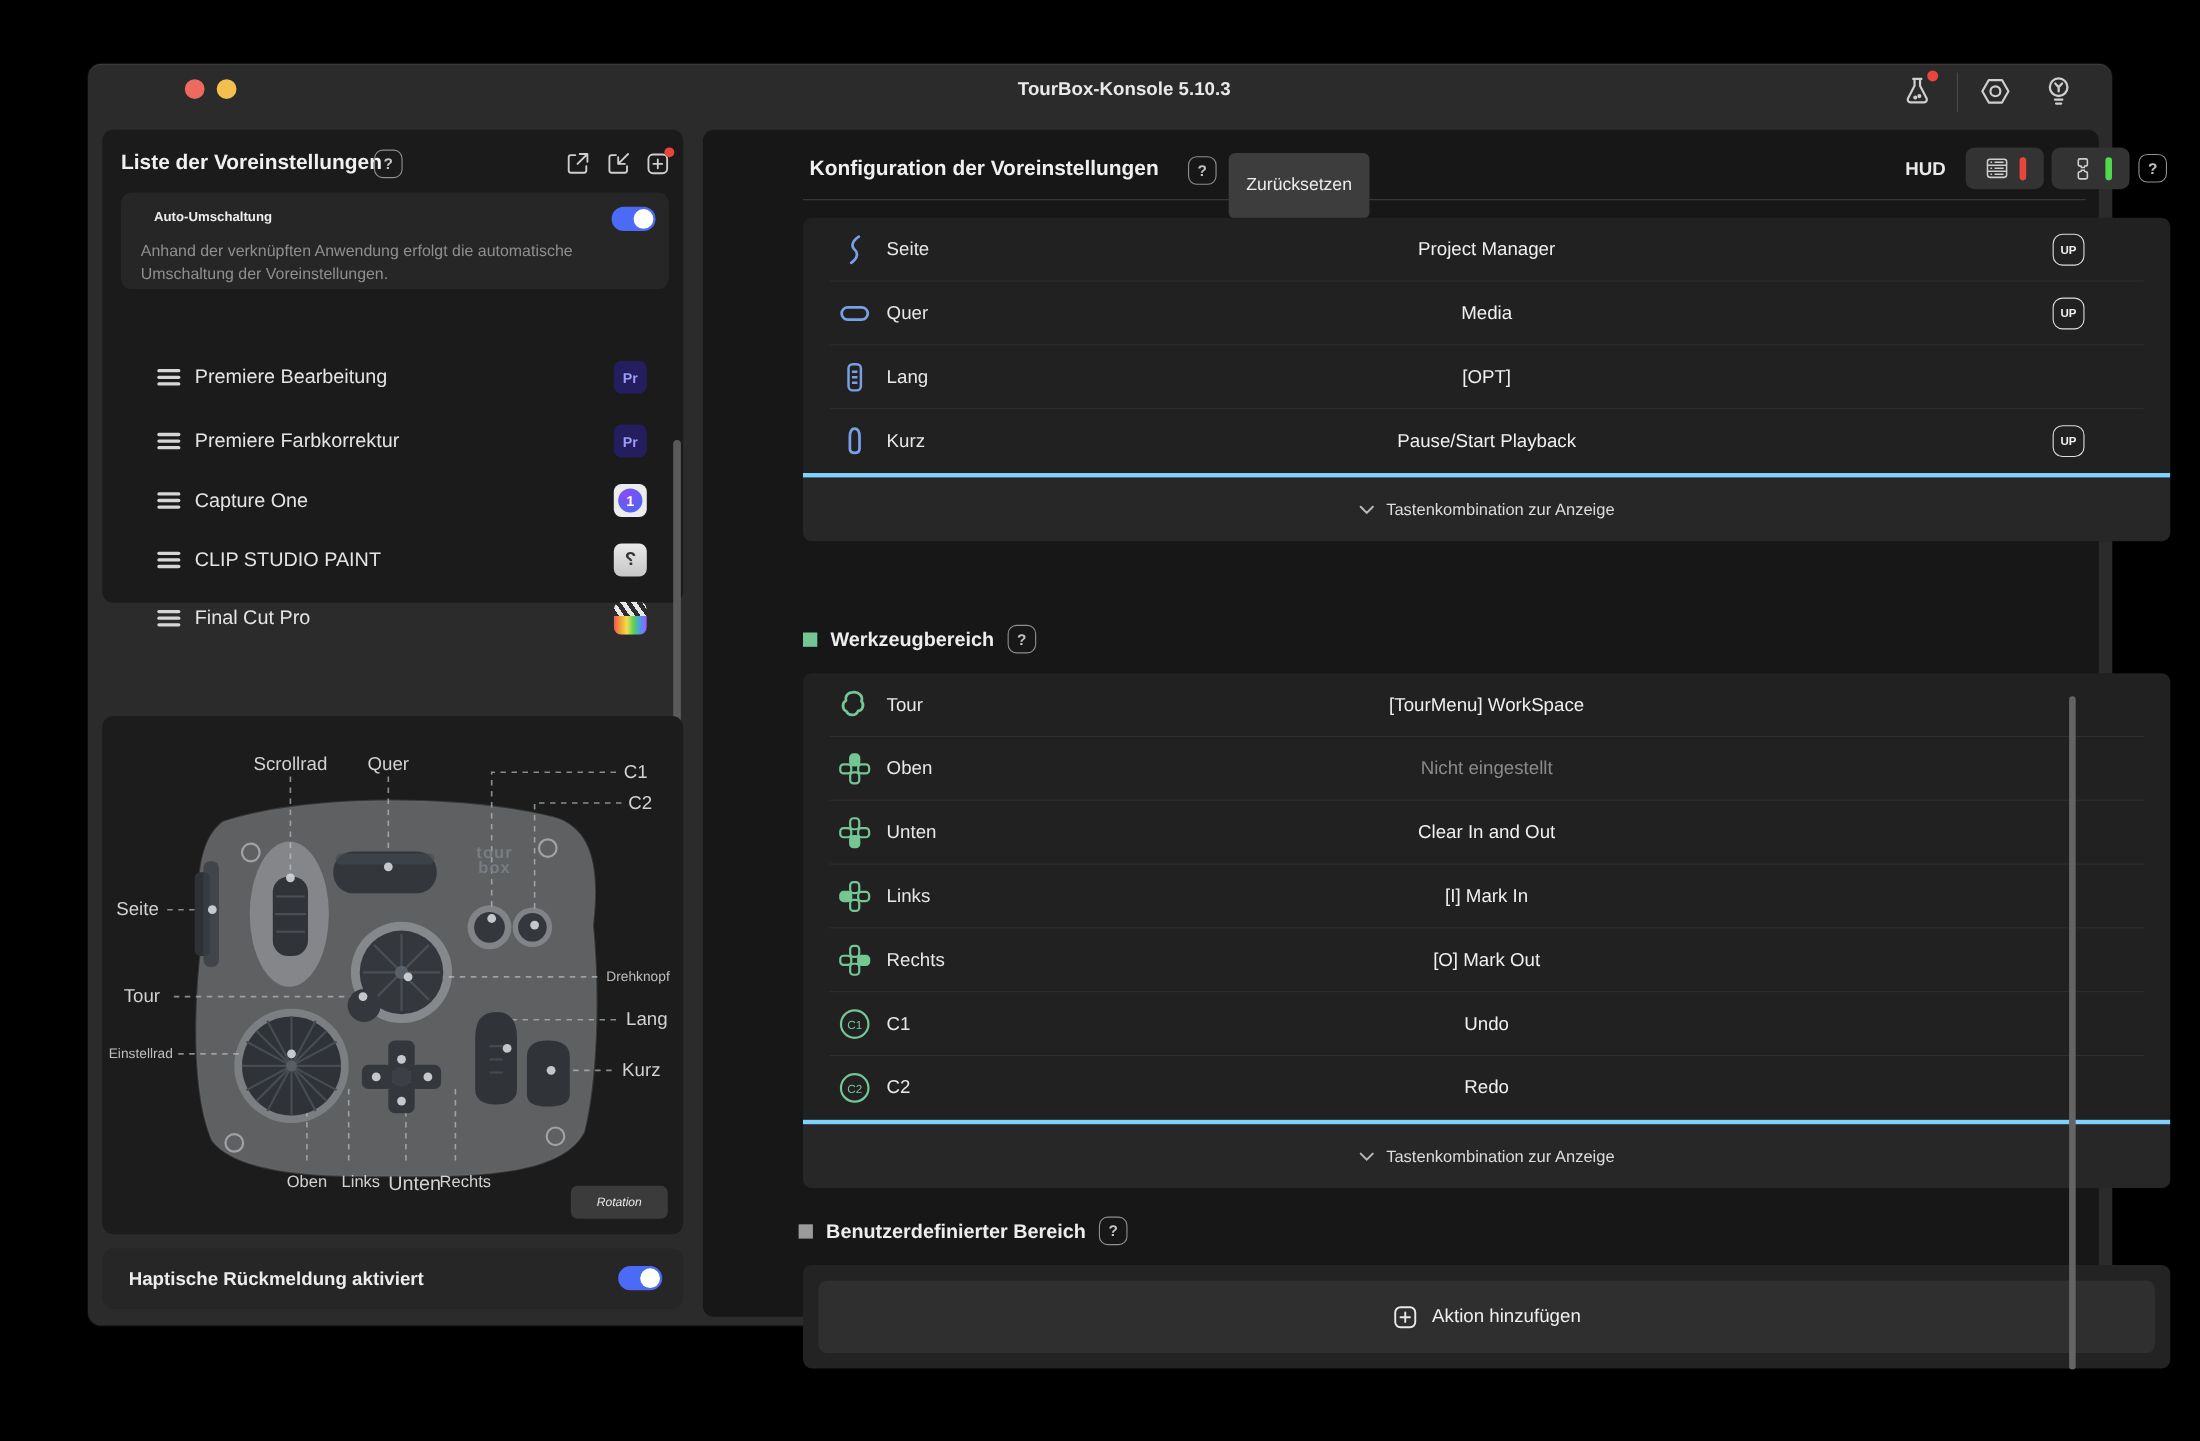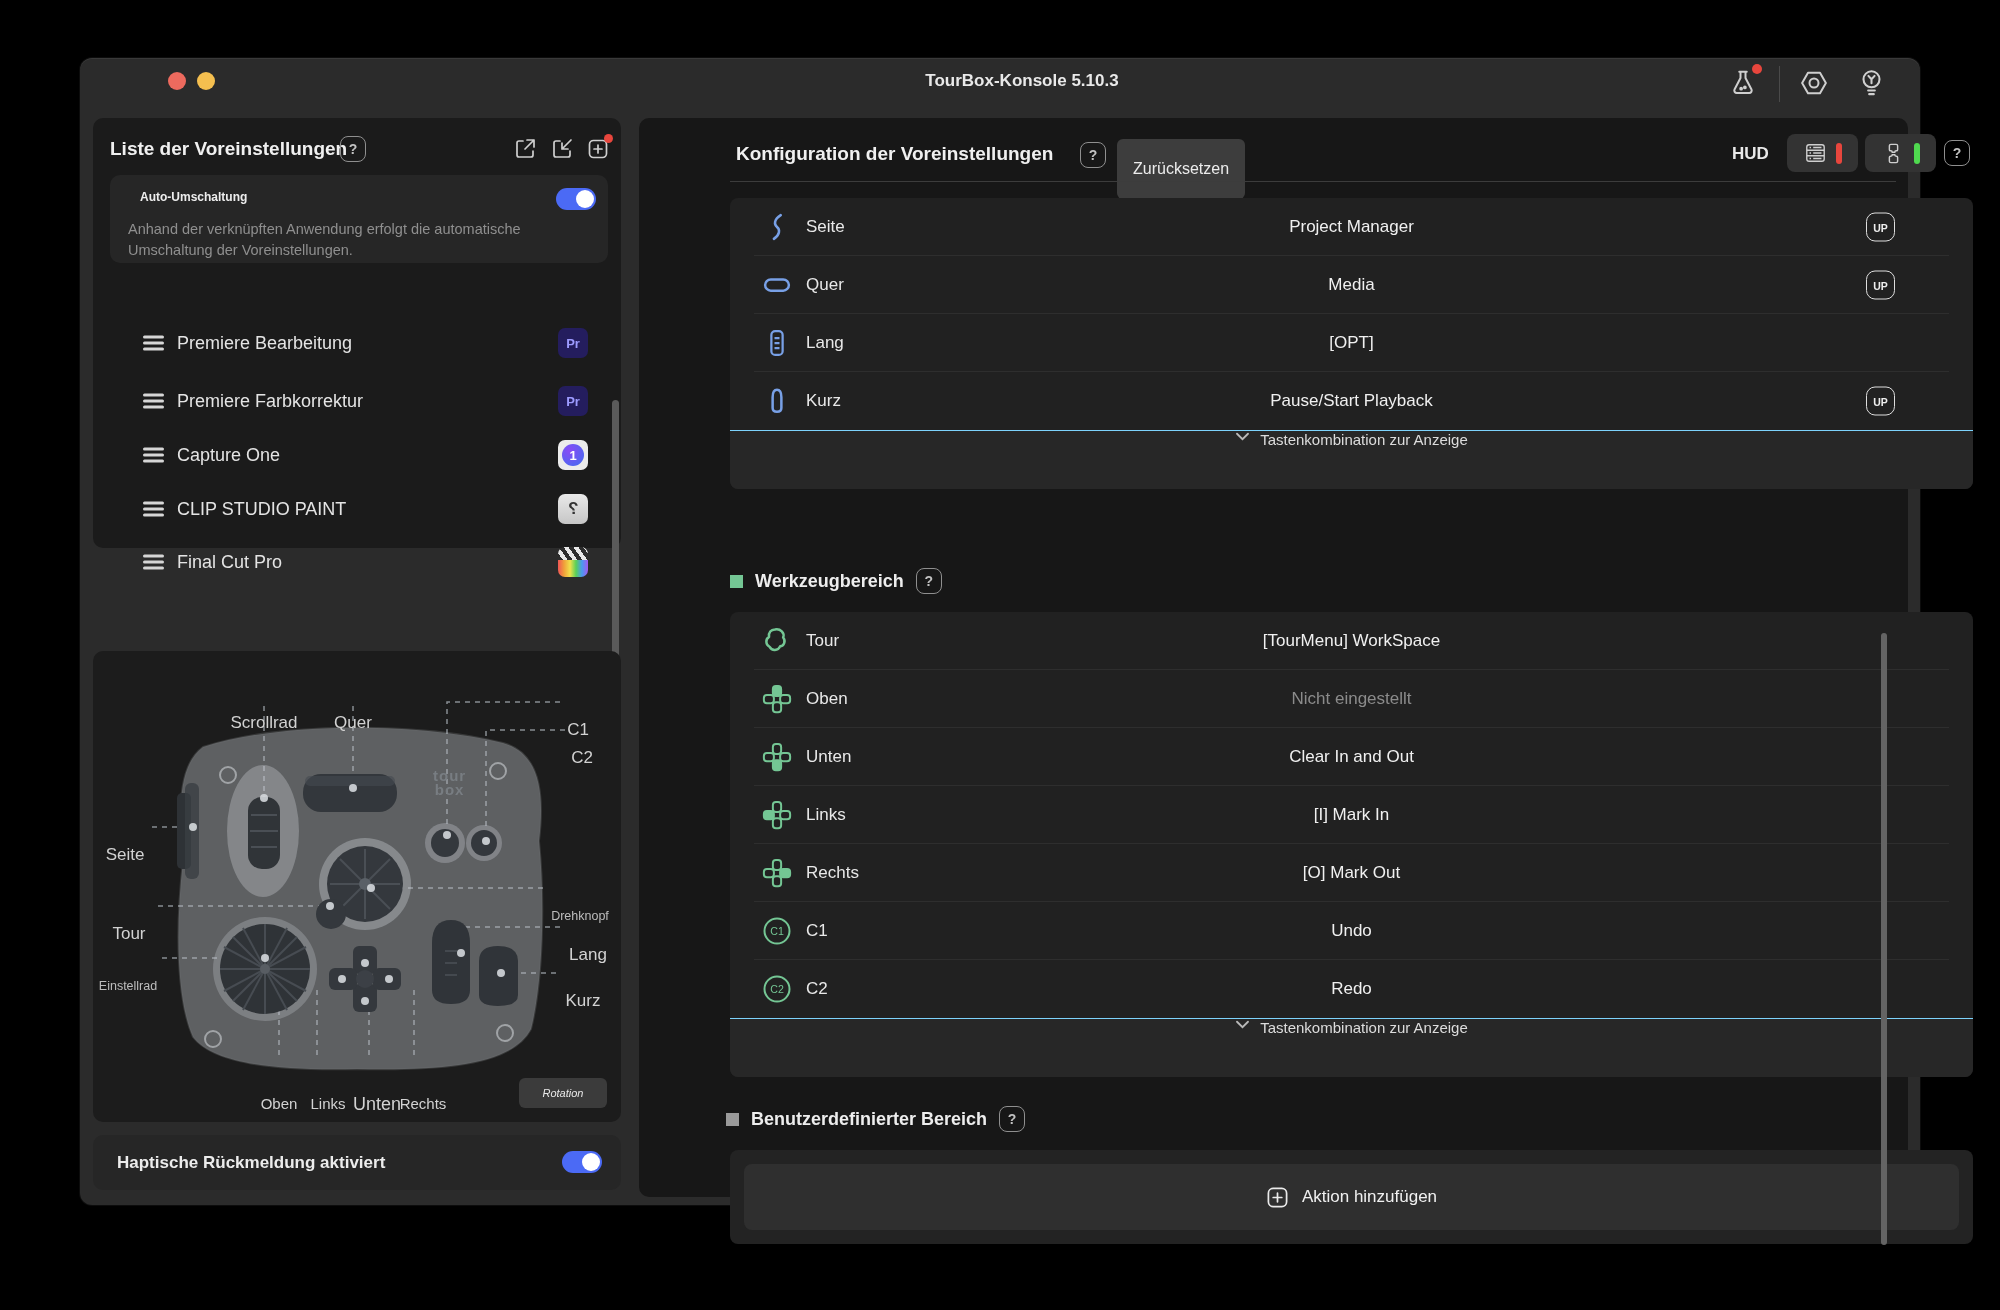--- a/index.html
+++ b/index.html
@@ -14,33 +14,33 @@
   .qbox{display:inline-flex;align-items:center;justify-content:center;width:24px;height:24px;
         border:1.5px solid #8f8f8f;border-radius:8px;color:#c2c2c2;font-size:14px;font-weight:bold;}
   .toggle{position:absolute;width:40px;height:22px;border-radius:11px;background:#4b6af5;}
   .toggle i{position:absolute;right:2px;top:2px;width:18px;height:18px;border-radius:50%;background:#fff;}
   .preset-row{position:absolute;left:17px;width:494px;height:54px;}
   .preset-row .label{position:absolute;left:67px;top:50%;transform:translateY(-50%);font-size:18px;color:#e4e4e4;}
   .hamburger{position:absolute;left:33px;top:50%;transform:translateY(-50%);width:21px;height:15px;}
   .hamburger i{position:absolute;left:0;width:21px;height:3px;background:#d6d6d6;border-radius:1.5px;}
   .hamburger i:nth-child(1){top:0}.hamburger i:nth-child(2){top:6px}.hamburger i:nth-child(3){top:12px}
   .logo{position:absolute;right:16px;top:50%;transform:translateY(-50%);width:30px;height:30px;border-radius:7px;overflow:hidden;}
-  .devlabel{position:absolute;transform:translate(-50%,-50%);font-size:17px;color:#d2d2d2;white-space:nowrap;margin-top:28px;}
+  .devlabel{position:absolute;transform:translate(-50%,-50%);font-size:17px;color:#d2d2d2;white-space:nowrap;}
   .devlabel.small{font-size:12.5px;color:#bdbdbd;}
   .cfg-table{position:absolute;left:650px;width:1243px;background:#212121;border-radius:8px;overflow:hidden;}
   .cfg-row{position:relative;height:58px;}
   .cfg-row .divider{position:absolute;left:24px;right:24px;bottom:0;height:1px;background:#2e2e2e;}
   .cfg-row .ric{position:absolute;left:32px;top:50%;transform:translateY(-50%);width:30px;height:30px;}
   .cfg-row .rlabel{position:absolute;left:76px;top:50%;transform:translateY(-50%);font-size:17px;color:#e8e8e8;font-weight:500;}
   .cfg-row .rvalue{position:absolute;left:0;right:0;top:50%;transform:translateY(-50%);text-align:center;font-size:17px;color:#f0f0f0;}
   .cfg-row .rvalue.muted{color:#8b8b8b;}
   .upbadge{position:absolute;right:78px;top:50%;transform:translateY(-50%);width:27px;height:27px;border:1.5px solid #dedede;
            border-radius:9px;display:flex;align-items:center;justify-content:center;font-size:10.5px;font-weight:bold;color:#eee;margin-left:20px;}
-  .tfooter{position:relative;height:58px;background:#272727;border-top:1px solid #7dd3fc;
-           display:flex;align-items:flex-start;justify-content:center;gap:10px;font-size:15px;color:#dcdcdc;}
+  .tfooter{position:relative;height:58px;background:#272727;border-top:4px solid #7dd3fc;
+           display:flex;align-items:center;justify-content:center;gap:10px;font-size:15px;color:#dcdcdc;}
   .sechead{position:absolute;display:flex;align-items:center;gap:12px;}
   .sechead .bullet{width:13px;height:13px;}
   .sechead .stitle{font-size:18px;font-weight:bold;color:#ededed;}
   .hudbtn{position:absolute;top:134px;width:71px;height:38px;background:#333;border-radius:8px;
           display:flex;align-items:center;justify-content:center;gap:9px;}
   .bar-ind{width:6px;height:21px;border-radius:3px;}
   svg{display:block}
 </style>
 </head>
 <body>

